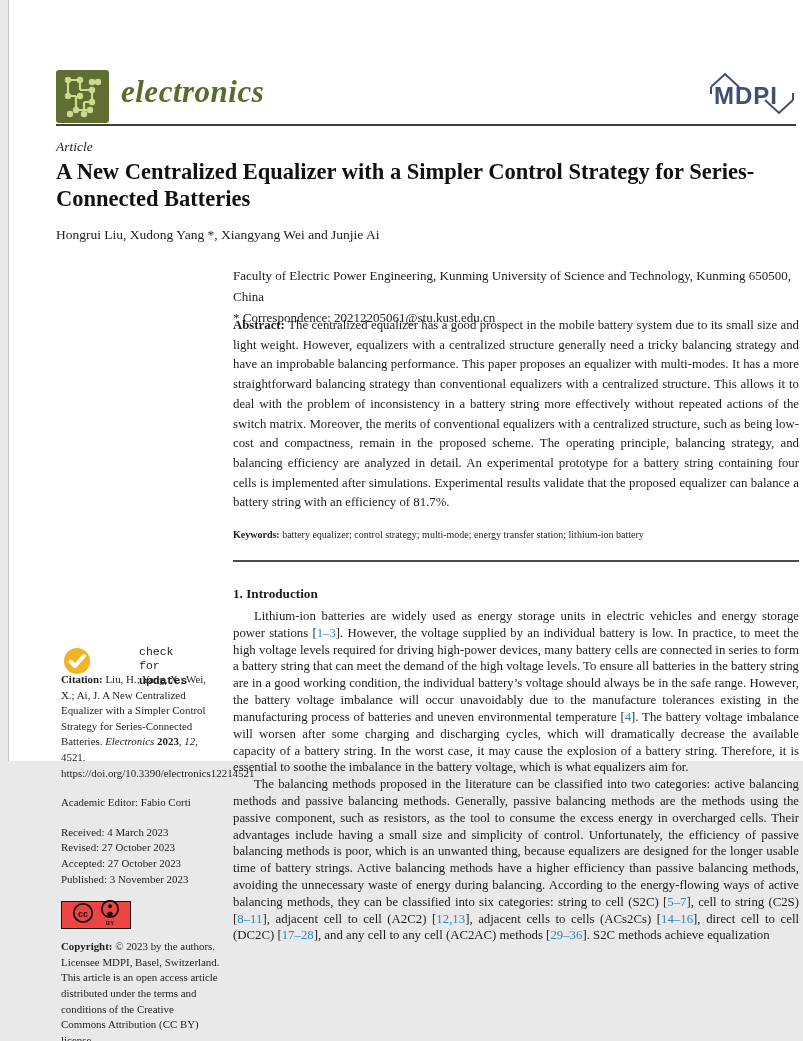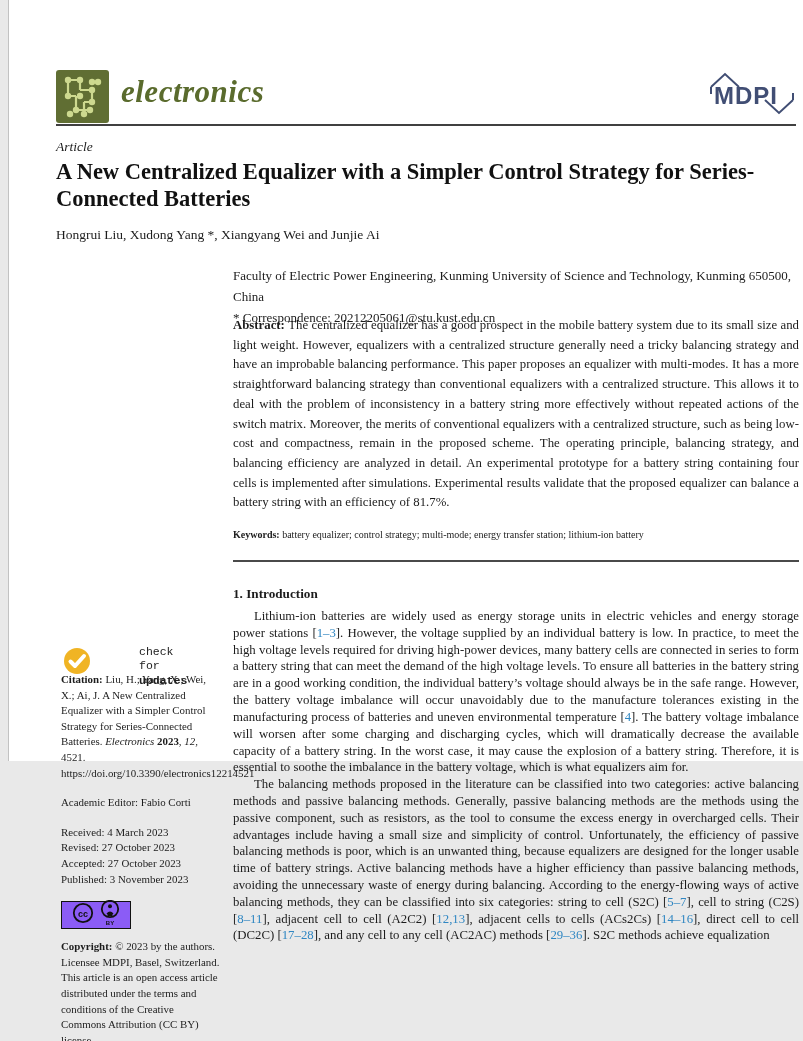--- a/index.html
+++ b/index.html
@@ -89,21 +89,21 @@
   }
   .check-badge .txt b { display: block; }
   .sidebar {
     position: absolute; left: 52px; top: 672px; width: 160px;
     font-size: 10.9px; line-height: 1.43; color: #1c1c1c;
   }
   .sb-block { margin-bottom: 14px; }
   .cc-badge {
     margin: 4px 0 10px 0;
     width: 70px; height: 28px;
-    background: #8b5cf6; border: 1.6px solid #111;
+    background: #ef4444; border: 1.6px solid #111;
     display: flex; align-items: center; justify-content: center; gap: 5px;
   }
   
   .seg-bold { font-weight: bold; }
   .seg-italic { font-style: italic; }
   .seg-ref { color: #2f86c2; }
   
   .clipped-frag {
     position: absolute; left: 112px; top: 1037px;
     width: 52px; height: 4px; overflow: hidden;

